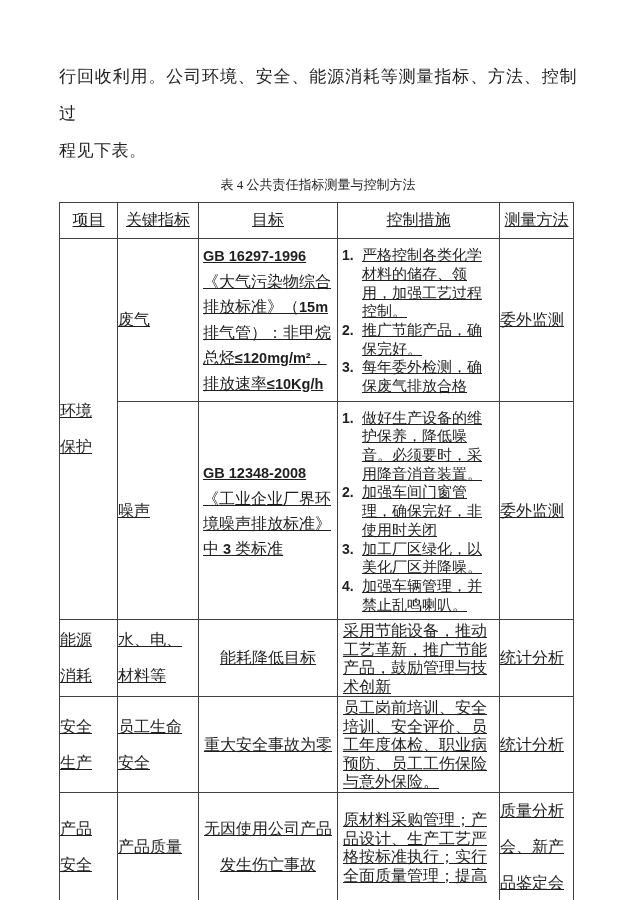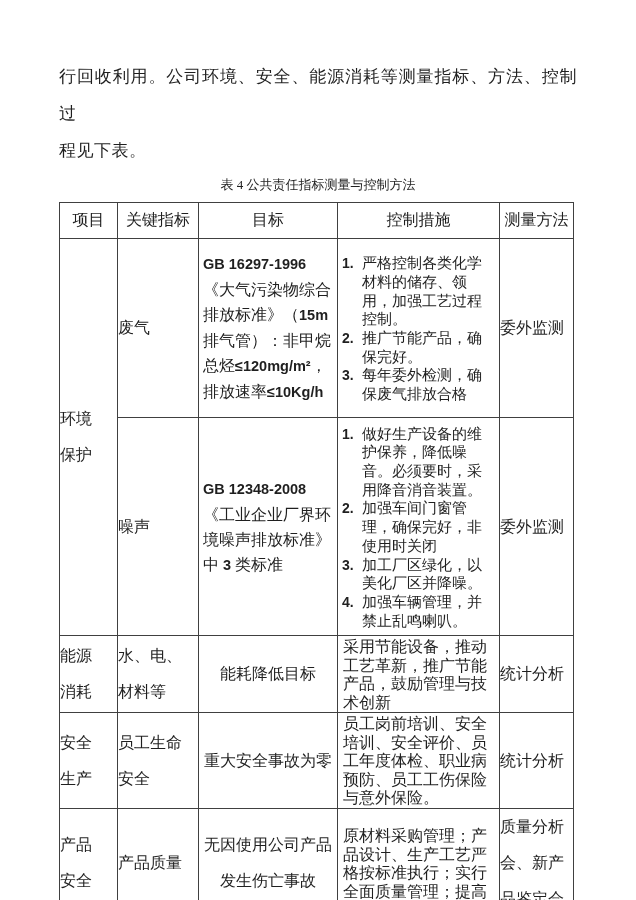--- a/index.html
+++ b/index.html
@@ -17,30 +17,30 @@
   .table-title {
     margin-top:5px; text-align:center;
     font-size:13px; font-weight:400; line-height:22px;
   }
   table.resp {
     margin:6px 0 0 59px; width:514px; table-layout:fixed;
     border-collapse:collapse;
   }
   .resp th, .resp td {
     border:1px solid #404040; vertical-align:middle;
-    font-size:16px; font-weight:400; overflow:hidden;
+    font-size:16px; font-weight:400; overflow:hidden;text-decoration:underline;
   }
   .resp th { height:36px; text-align:center; }
   tr.r-gas  > td { height:148px; }
   tr.r-noise> td { height:218px; }
   tr.r-energy>td { height:72px; }
   tr.r-safety>td { height:96px; }
   tr.r-prod > td { height:76px; }
   .c-center { text-align:left; white-space:pre-line; line-height:36px; }
-  .c-goal   { text-align:left; padding:12px 4px; line-height:25px; }
+  .c-goal   { text-align:left; padding:4px 4px; line-height:25px; }
   .c-goal-c { text-align:center; white-space:pre-line; line-height:36px; }
   .part-num {
     font-family:"Liberation Sans","DejaVu Sans",sans-serif;
     font-weight:700; font-size:14.5px;
   }
   .c-measures { vertical-align:top; padding:2px 9px 0 3px; }
   .c-measures ol { list-style:none; counter-reset:m; }
   .c-measures li {
     counter-increment:m; position:relative; padding-left:21px;
     font-size:15px; line-height:18.7px; text-align:left;

